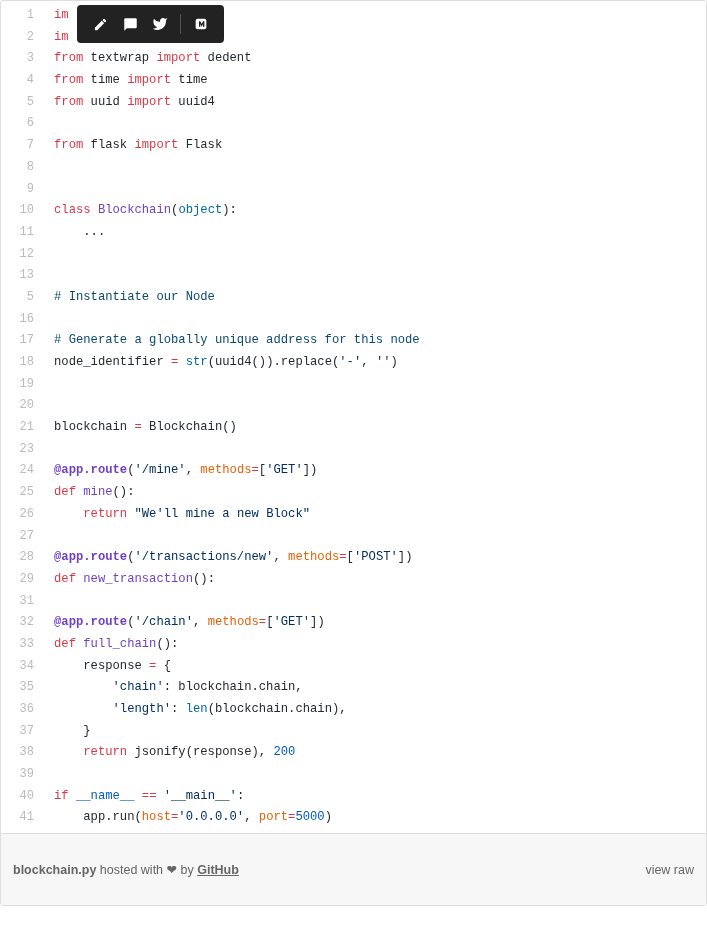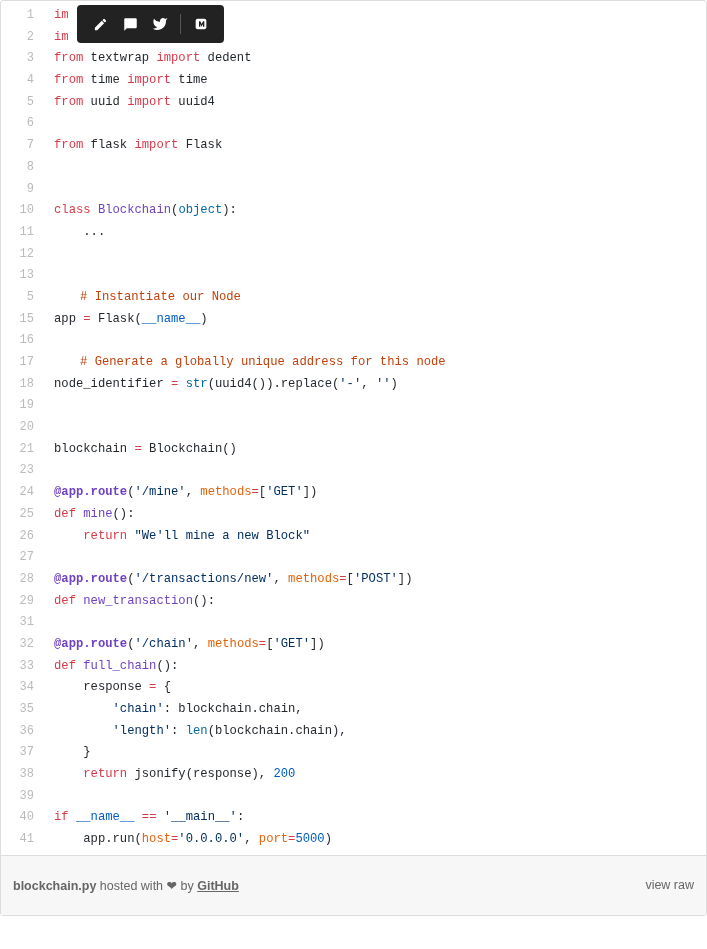--- a/index.html
+++ b/index.html
@@ -68,28 +68,28 @@
     white-space: pre;
     padding-left: 8px;
   }
   .kw { color: #d73a49; }
   .nm { color: #24292e; }
   .fn { color: #6f42c1; }
   .cls { color: #0369a1; }
   .str { color: #032f62; }
   .num { color: #005cc5; }
   .const { color: #005cc5; }
-  .cmt { color: #c2410c; margin-left: 26px; }
+  .cmt { color: #0c4a6e; }
   .op { color: #d73a49; }
   .dec { color: #6f42c1; font-weight: bold; }
   .decarg { color: #e36209; }
   .footer {
     background: #f7f7f7;
     border-top: 1px solid #ddd;
-    padding: 22px 12px;
+    padding: 28px 12px;
     font-size: 12.5px;
     color: #666;
     display: flex;
     justify-content: space-between;
     align-items: center;
   }
   .footer .left a.fname {
     color: #666;
     font-weight: 600;
     text-decoration: none;
@@ -185,24 +185,20 @@
       </div>
       <div class="code-line">
         <div class="ln">13</div>
         <div class="src"></div>
       </div>
       <div class="code-line">
         <div class="ln">5</div>
         <div class="src"><span class="cmt"># Instantiate our Node</span></div>
       </div>
       <div class="code-line">
-        <div class="ln">15</div>
-        <div class="src"><span class="nm">app </span><span class="op">=</span><span class="nm"> Flask(</span><span class="const">__name__</span><span class="nm">)</span></div>
-      </div>
-      <div class="code-line">
         <div class="ln">16</div>
         <div class="src"></div>
       </div>
       <div class="code-line">
         <div class="ln">17</div>
         <div class="src"><span class="cmt"># Generate a globally unique address for this node</span></div>
       </div>
       <div class="code-line">
         <div class="ln">18</div>
         <div class="src"><span class="nm">node_identifier </span><span class="op">=</span><span class="nm"> </span><span class="cls">str</span><span class="nm">(uuid4()).replace(</span><span class="str">'-'</span><span class="nm">, </span><span class="str">''</span><span class="nm">)</span></div>

